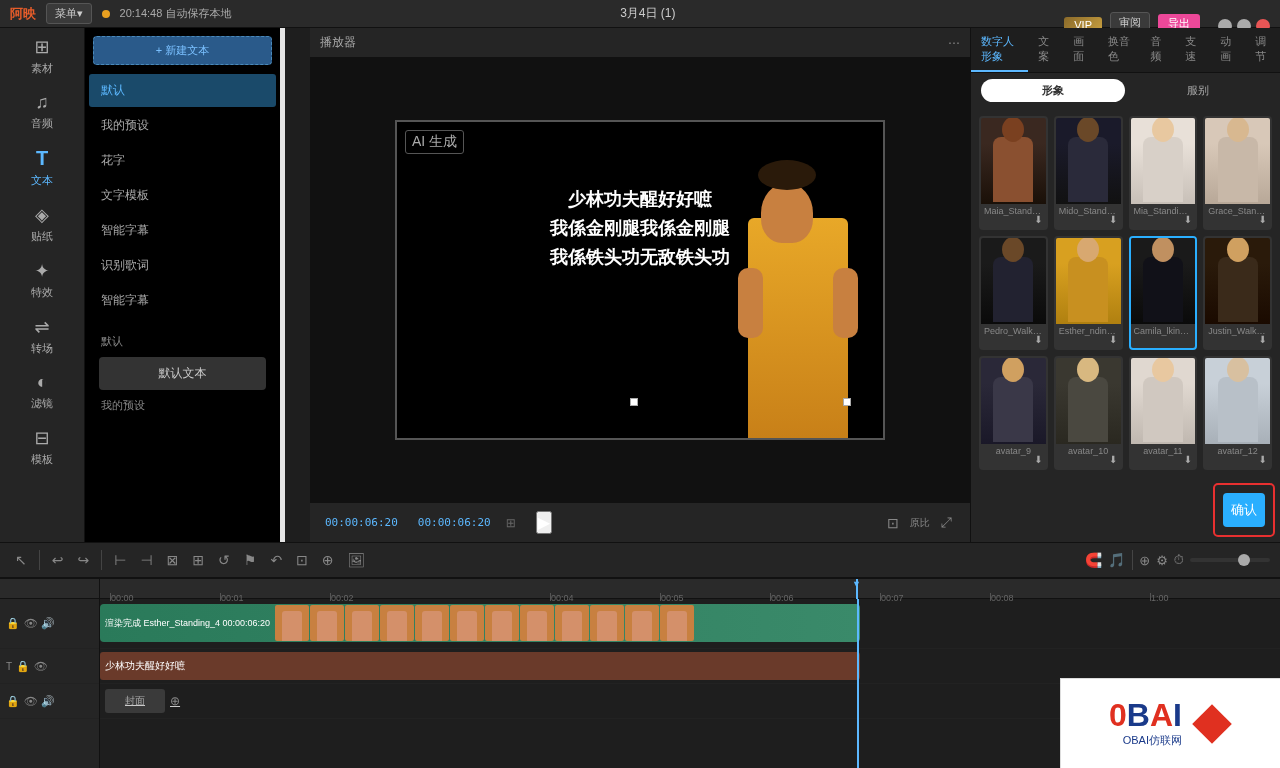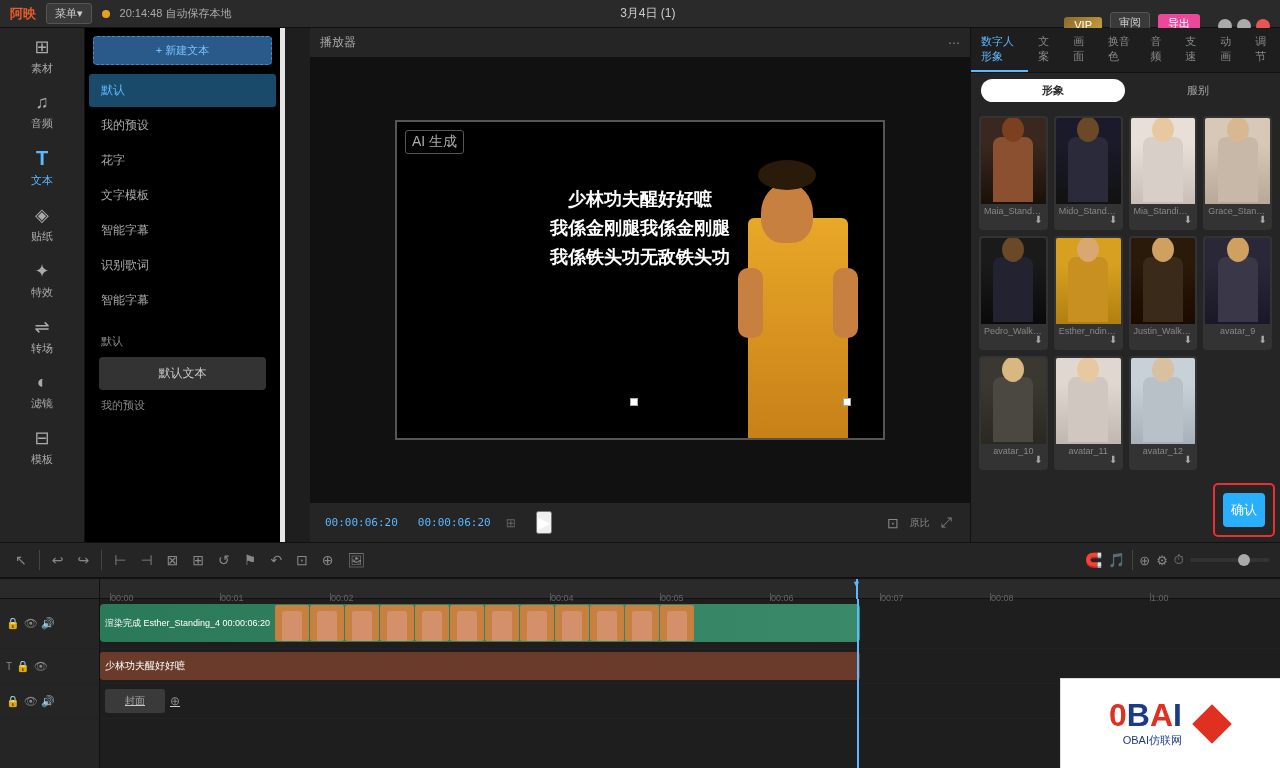--- a/index.html
+++ b/index.html
@@ -287,20 +287,28 @@
           <span class="avatar-dl-icon">⬇</span>
         </div>
         <div class="avatar-card">
           <div class="avatar-card-img" style="background:linear-gradient(180deg,#d8a020 30%,#b08010);">
             <div style="width:40px;height:65px;background:#c89020;border-radius:8px 8px 0 0;position:relative;top:8px;">
               <div style="width:22px;height:25px;background:#d8a870;border-radius:50%;position:absolute;top:-20px;left:9px;"></div>
             </div>
           </div>
           <div class="avatar-name">Esther_nding_4</div>
           <span class="avatar-dl-icon">⬇</span>
+        </div>
+        <div class="avatar-card selected">
+          <div class="avatar-card-img" style="background:linear-gradient(180deg,#1a1a1a 30%,#0a0a0a);">
+            <div style="width:40px;height:65px;background:#111118;border-radius:8px 8px 0 0;position:relative;top:8px;">
+              <div style="width:22px;height:25px;background:#c09060;border-radius:50%;position:absolute;top:-20px;left:9px;"></div>
+            </div>
+          </div>
+          <div class="avatar-name">Camila_lking_1</div>
         </div>
         <div class="avatar-card">
           <div class="avatar-card-img" style="background:linear-gradient(180deg,#2a1a0a 30%,#1a0a00);">
             <div style="width:40px;height:65px;background:#3a2a1a;border-radius:8px 8px 0 0;position:relative;top:8px;">
               <div style="width:22px;height:25px;background:#d0a060;border-radius:50%;position:absolute;top:-20px;left:9px;"></div>
             </div>
           </div>
           <div class="avatar-name">Justin_Walking_2</div>
           <span class="avatar-dl-icon">⬇</span>
         </div>

